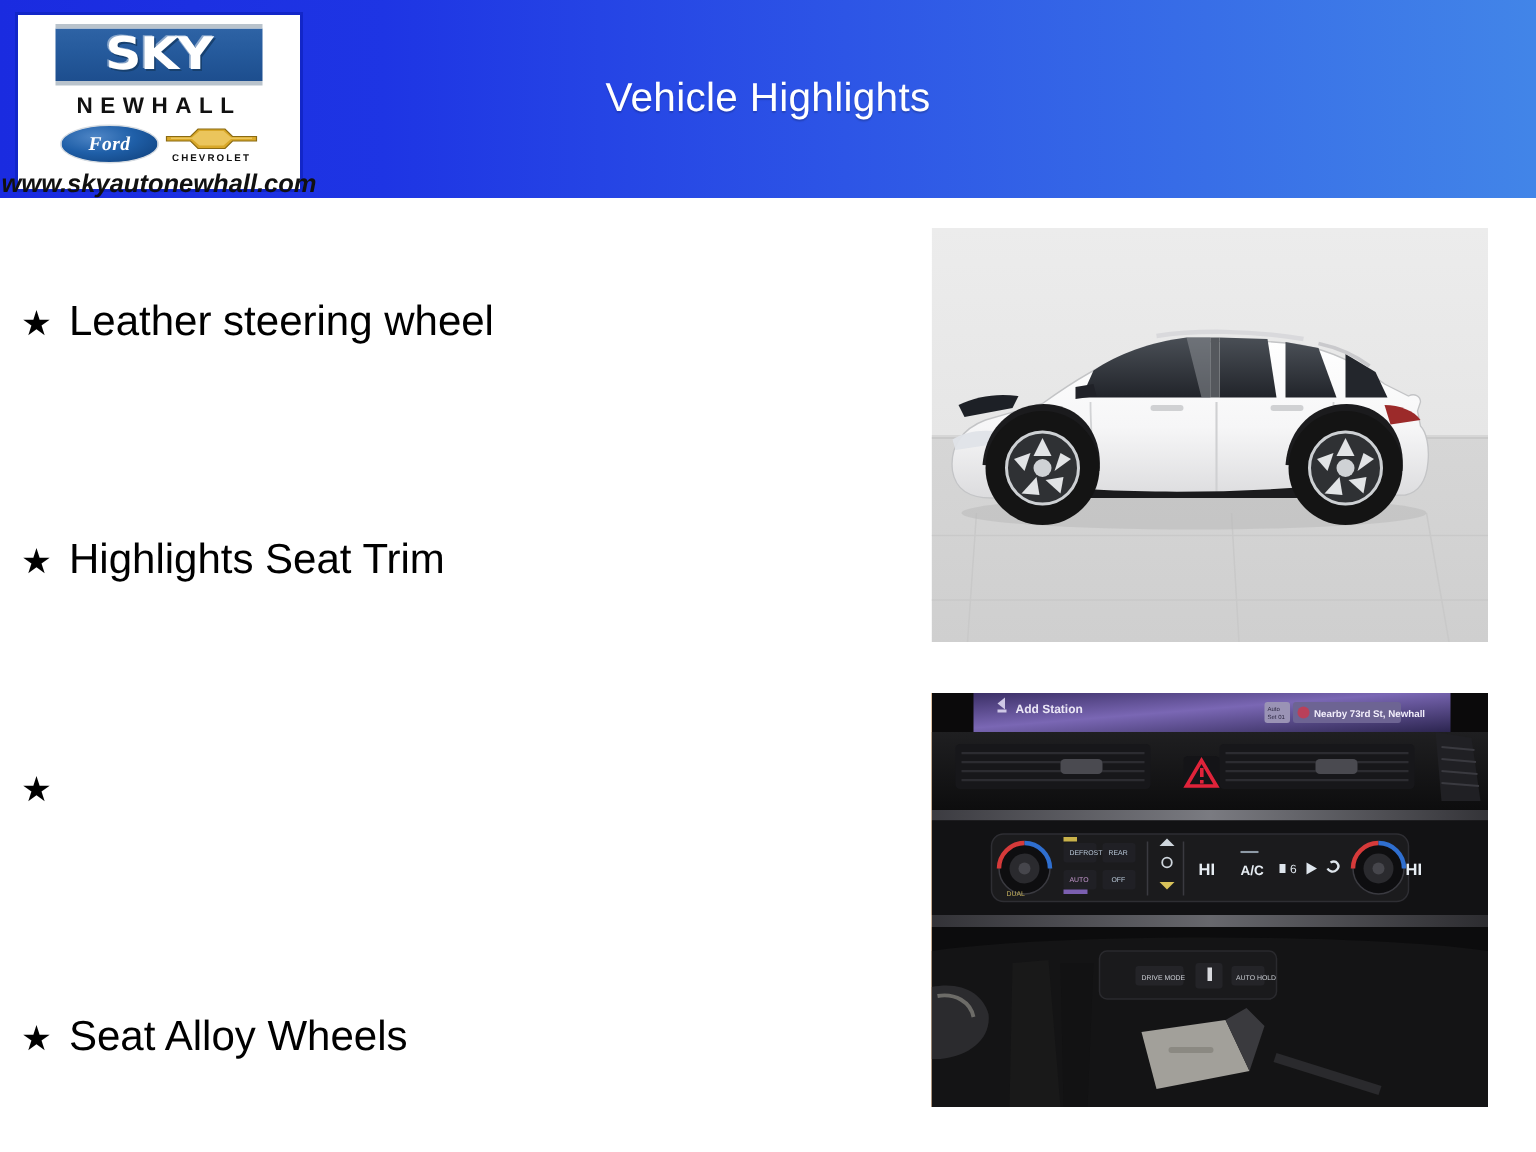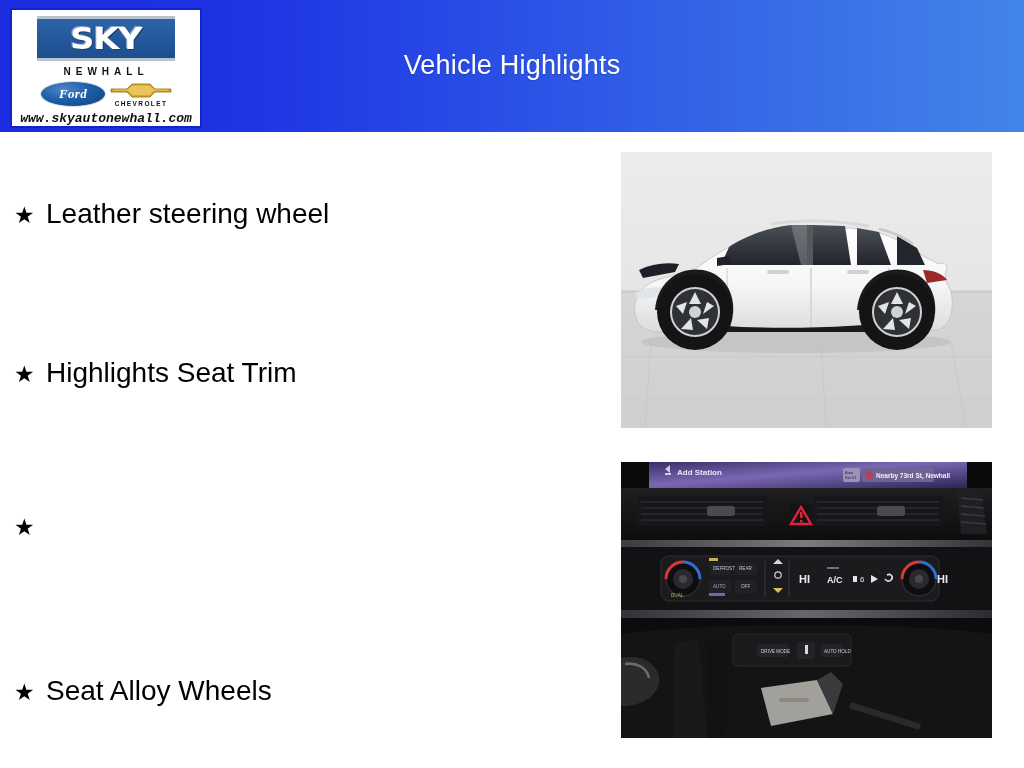--- a/index.html
+++ b/index.html
@@ -36,43 +36,43 @@
     border-top:3px solid #b9c3cc; border-bottom:3px solid #b9c3cc;
     display:flex; align-items:center; justify-content:center;
   }
   .sky-word {
     color:#ffffff; font-size:30px; font-weight:bold; letter-spacing:-1px;
     font-family:"DejaVu Sans", sans-serif;
     transform:scaleX(1.12);
     text-shadow:1px 1px 0 #17406f, -1px -1px 0 rgba(255,255,255,.45);
   }
   .newhall {
-    margin-top:5px; font-size:10px; font-weight:bold; letter-spacing:5px;
+    margin-top:5px; font-size:15px; font-weight:bold; letter-spacing:5px;
     color:#111; font-family:"Liberation Sans", sans-serif;
   }
   .brand-row { margin-top:4px; display:flex; align-items:center; gap:4px; }
   .ford-oval {
     width:66px; height:26px; border-radius:50%;
     background:radial-gradient(ellipse at 35% 30%, #4f86c6 0%, #1f5fa8 45%, #0e3d77 100%);
     border:1.5px solid #d8dde2;
     display:flex; align-items:center; justify-content:center;
   }
   .ford-text {
     color:#ffffff; font-size:13px; font-style:italic; font-weight:bold;
     font-family:"Liberation Serif", serif; letter-spacing:.3px;
   }
   .chevy-wrap { display:flex; flex-direction:column; align-items:center; }
   .bowtie { width:62px; height:18px; display:block; }
   .chevy-text {
     font-size:6.5px; font-weight:bold; letter-spacing:1.4px; color:#111;
     margin-top:1px;
   }
   .site-url {
-    margin-top:4px; font-size:13px; font-weight:bold; font-style:italic;
-    color:#111; font-family:Liberation Mono, monospace;
+    margin-top:4px; font-size:17px; font-weight:bold; font-style:italic;
+    color:#111; font-family:Liberation Sans, sans-serif;
   }
 
   
   #bullets { position:absolute; left:0; top:132px; width:600px; height:636px; }
   .bullet-row {
     position:absolute; left:14px; display:flex; align-items:baseline;
   }
   .bullet-star {
     font-size:23px; line-height:1; color:#000000; width:32px;
     font-family:"DejaVu Sans", sans-serif;

